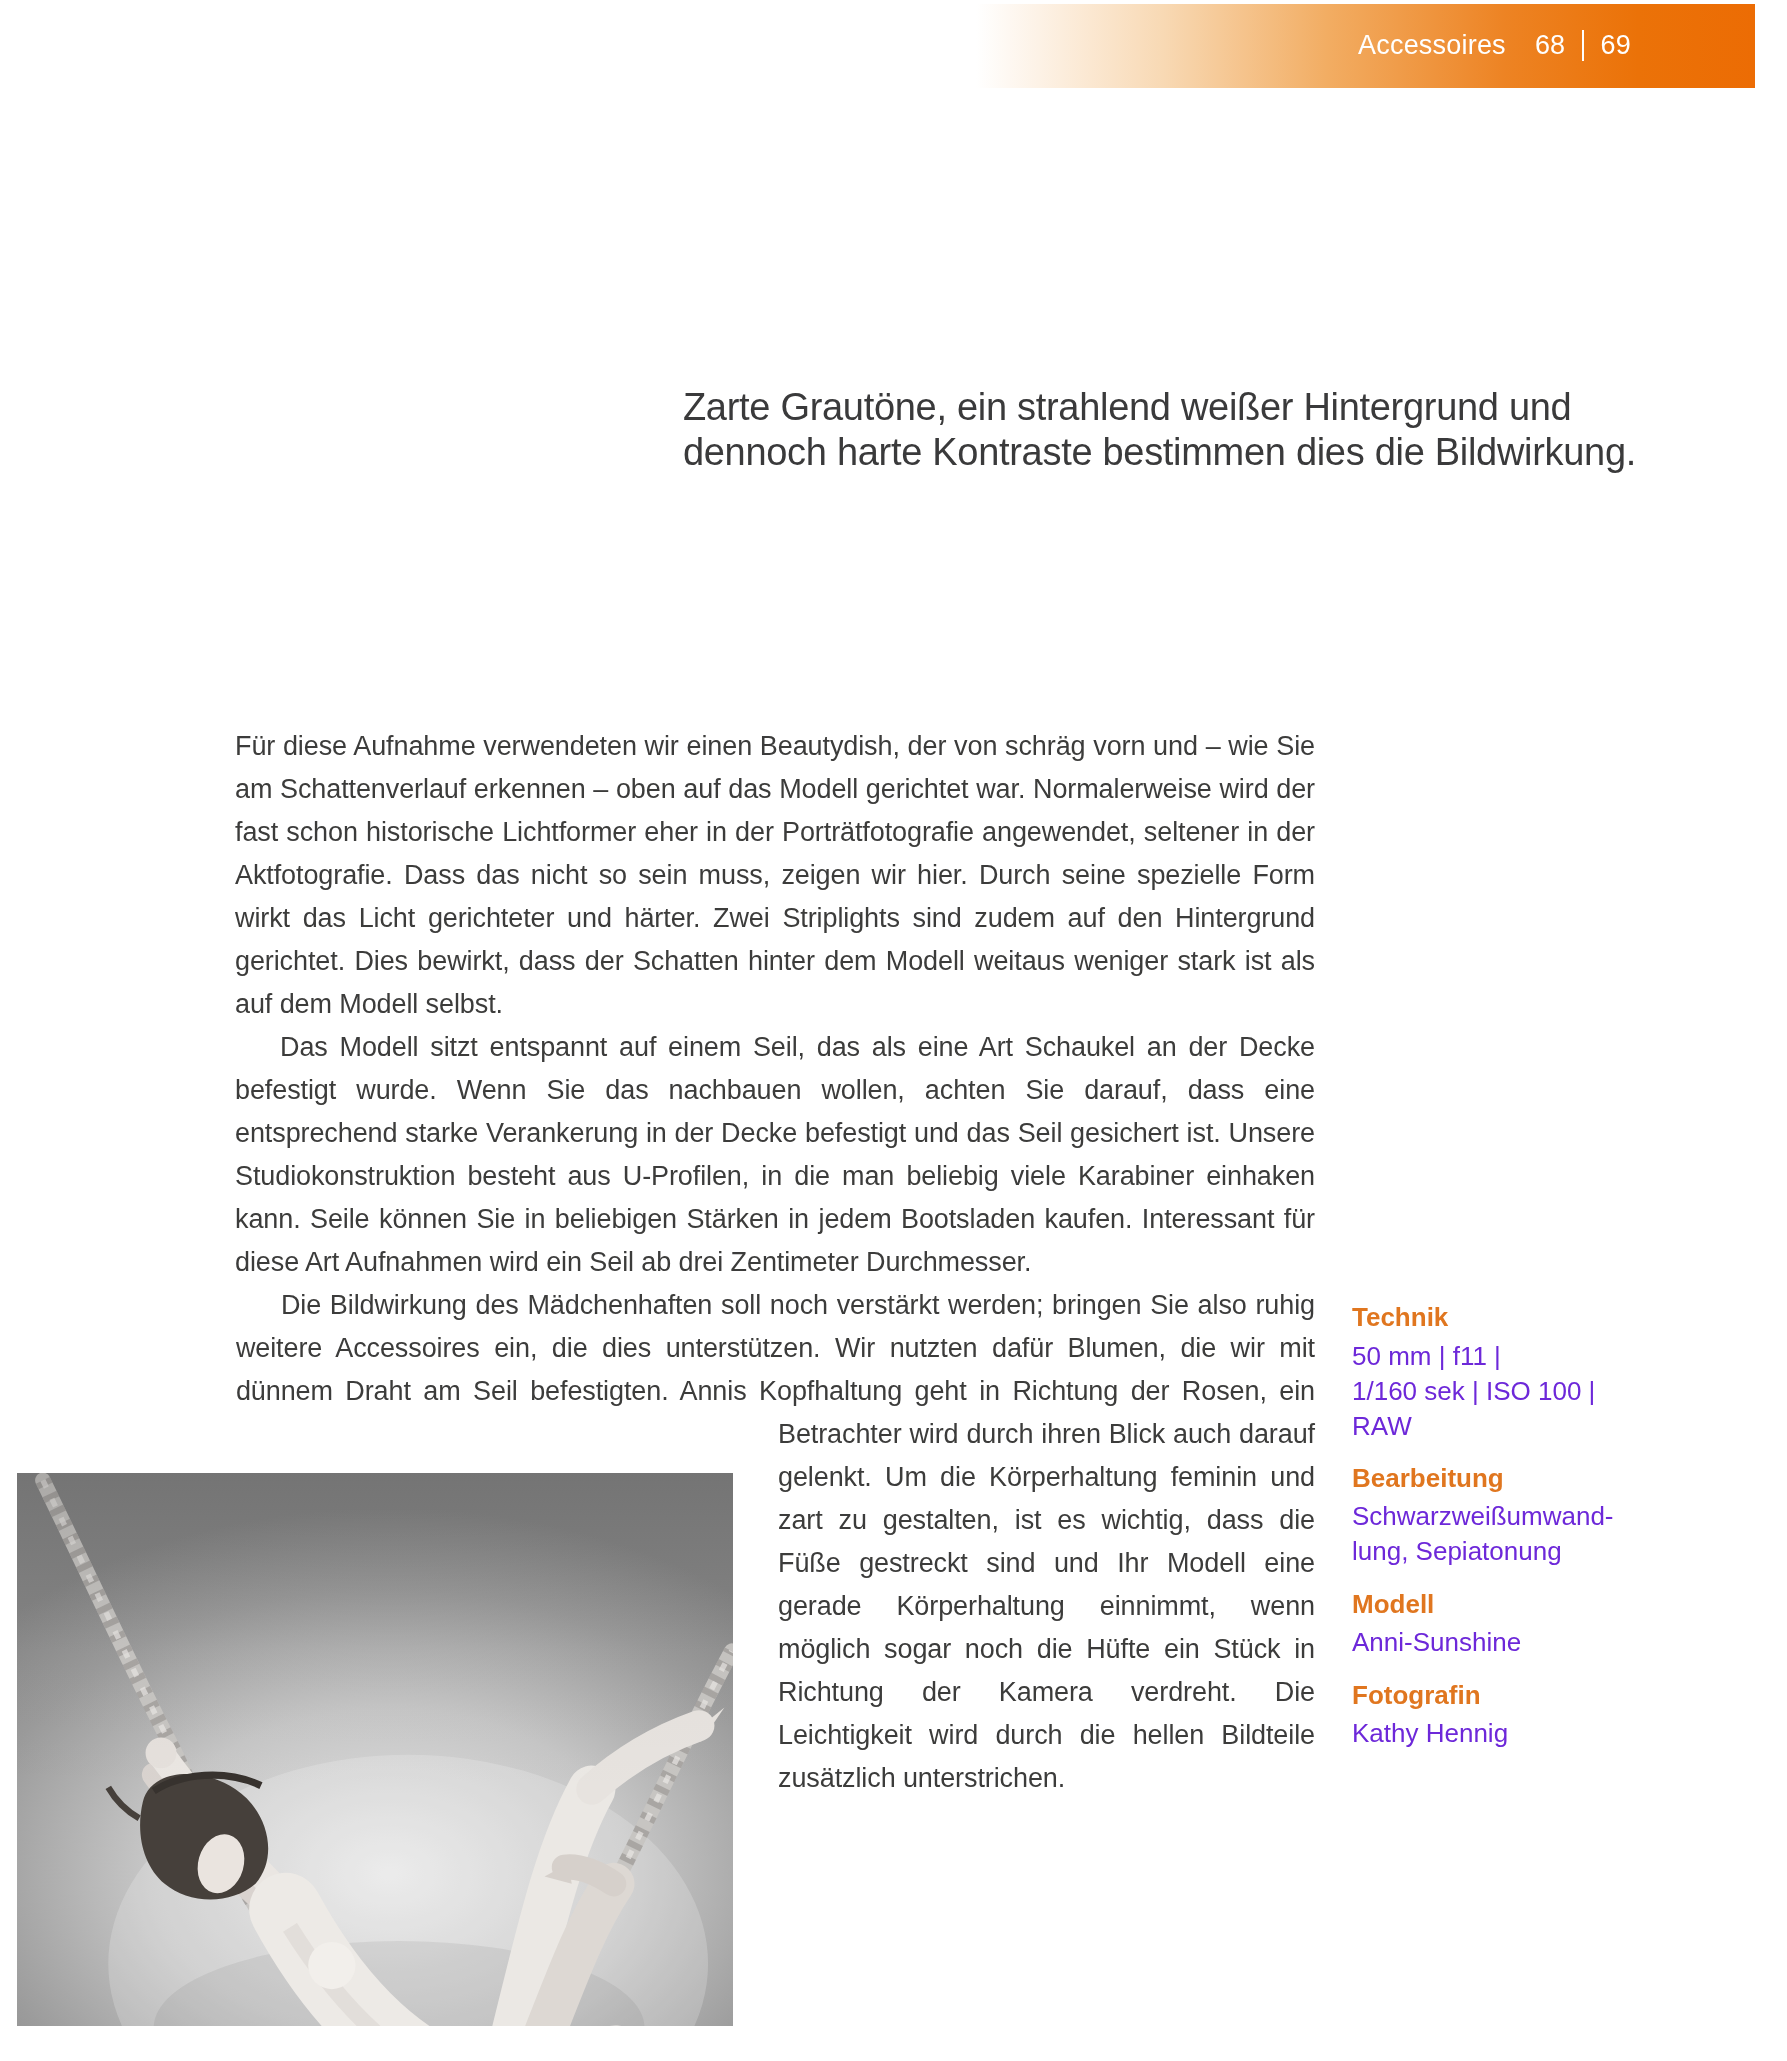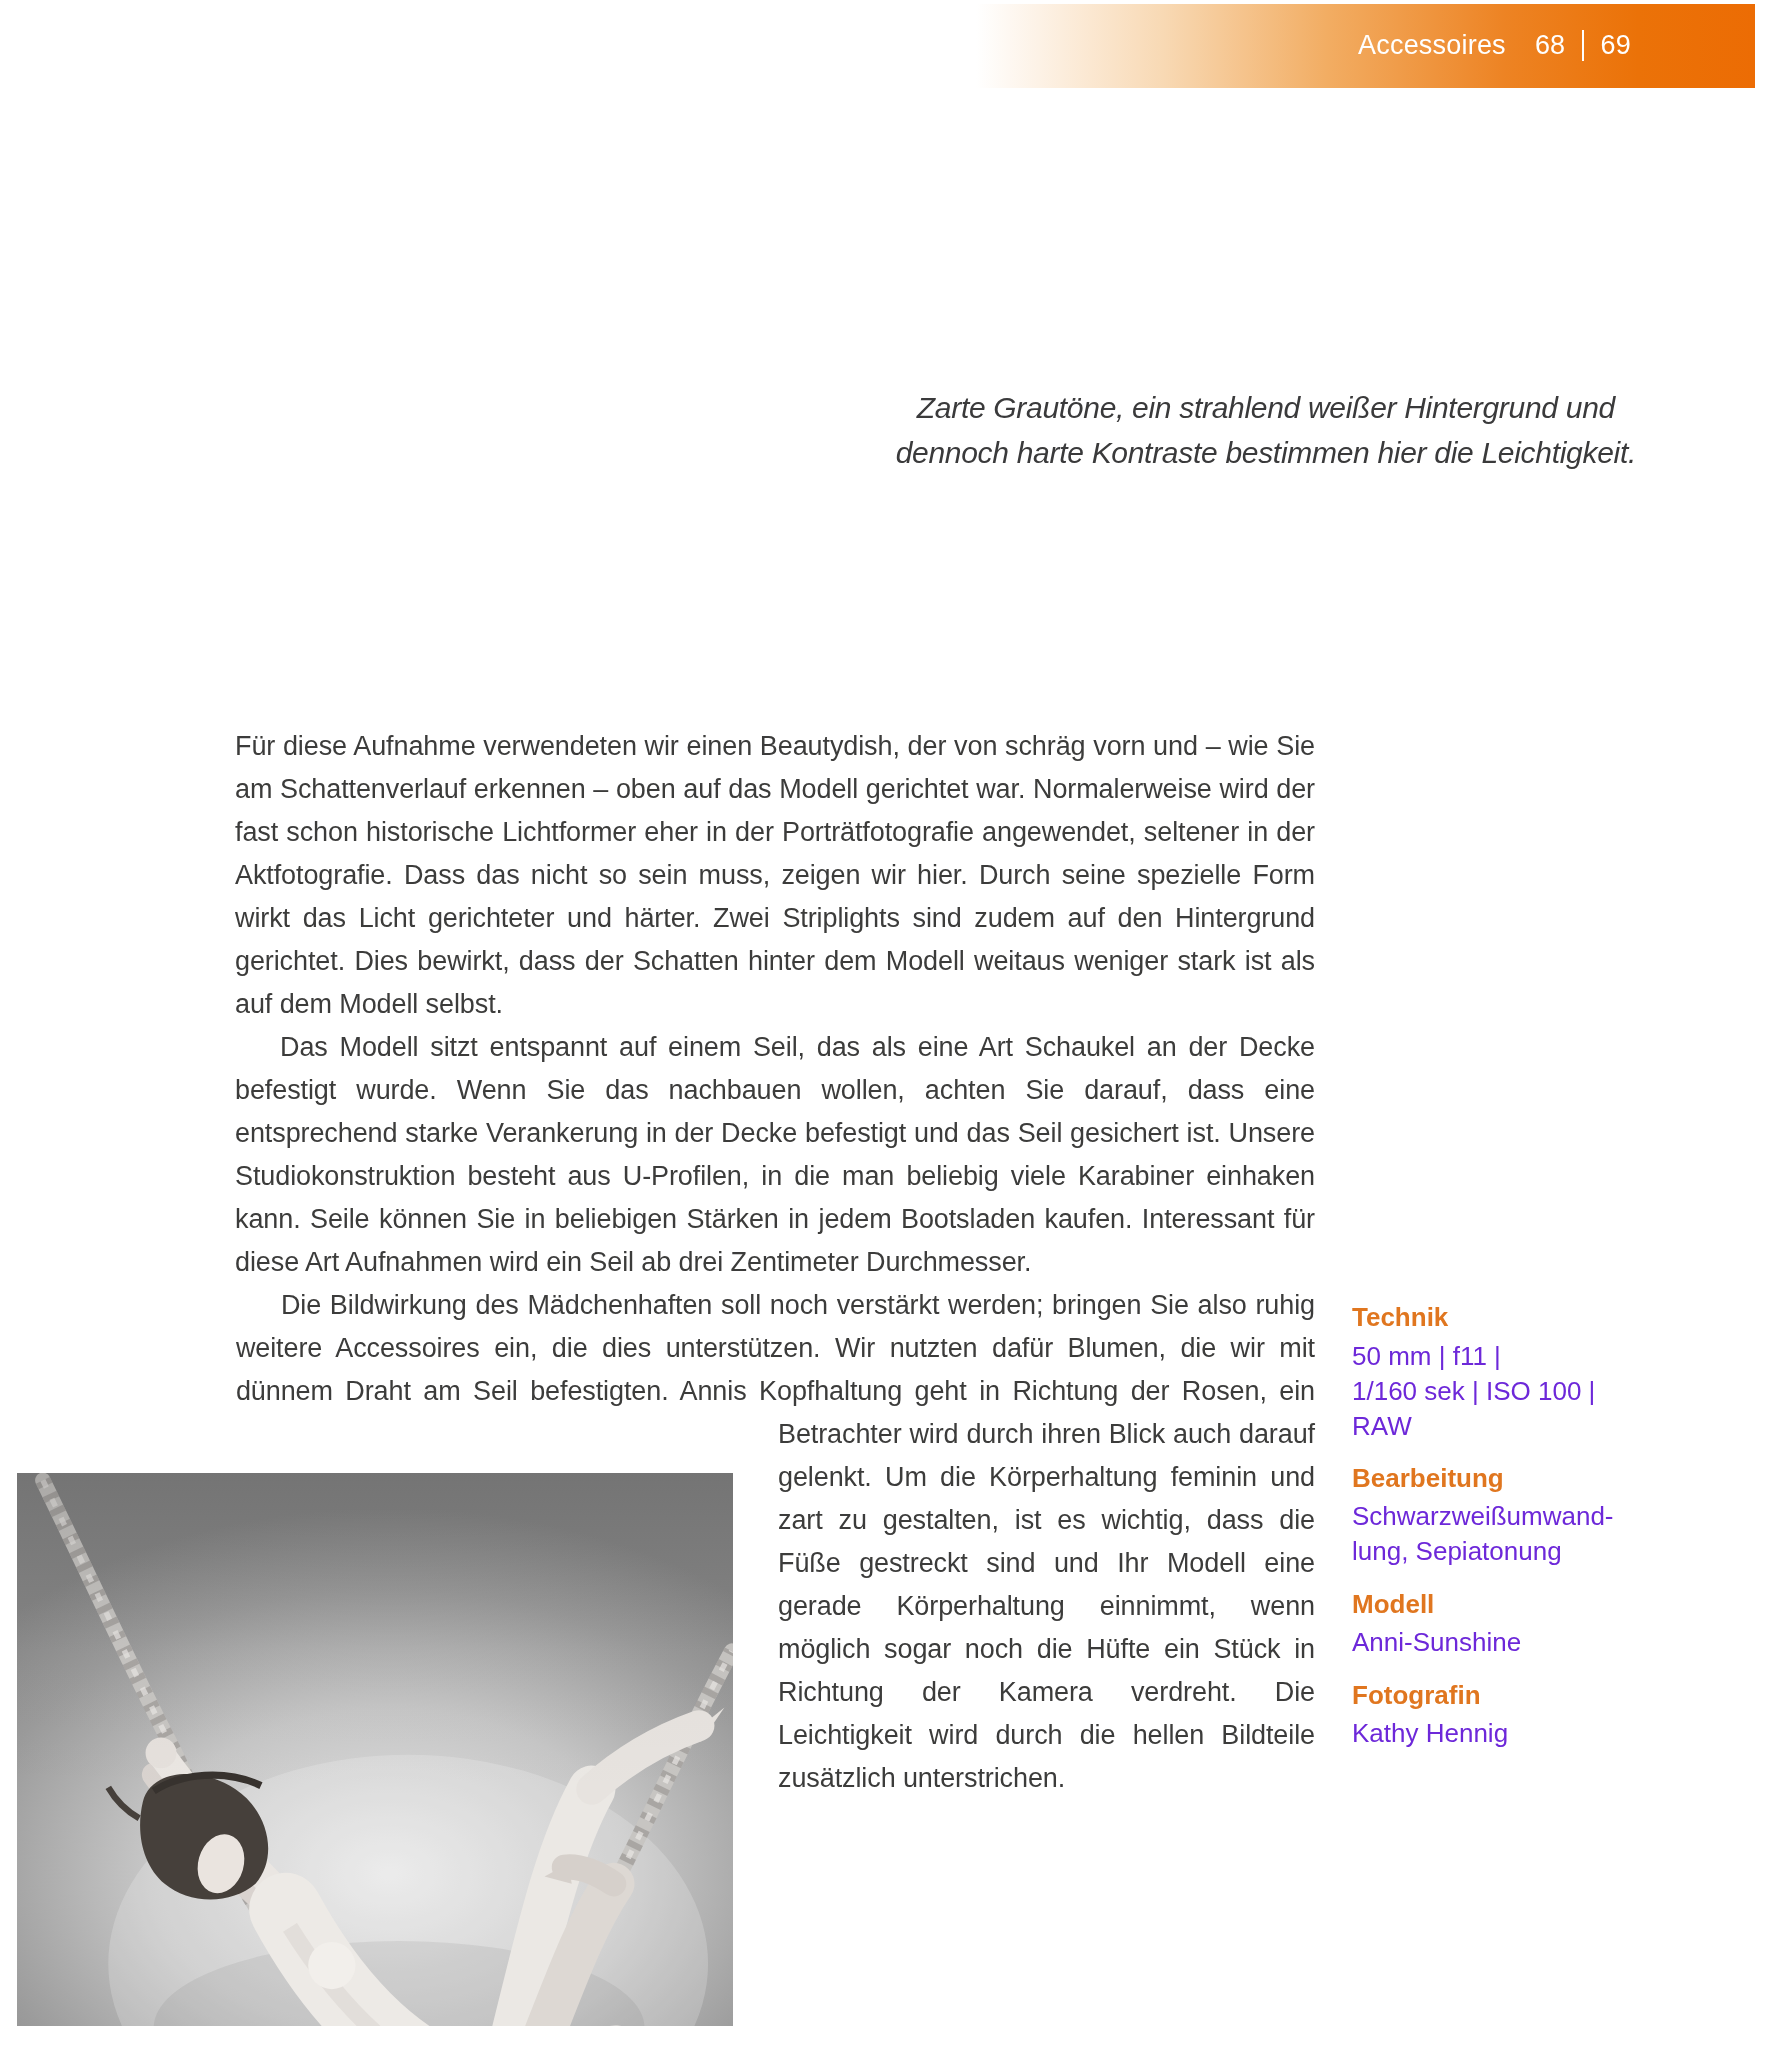--- a/index.html
+++ b/index.html
@@ -10,22 +10,22 @@
   .header-bar{position:absolute;left:976px;top:3.6px;width:779px;height:84px;
       background:linear-gradient(90deg,#ffffff 0%,#fdf2e6 8%,#f8d9b4 24%,#f2ad63 45%,#ed8323 68%,#eb7208 85%,#ec6c04 100%);}
   .header-text{position:absolute;right:124px;top:0;height:84px;display:flex;align-items:center;
       gap:12.7px;color:#ffffff;font-size:27px;letter-spacing:0.2px;}
   .header-text .section{margin-right:16.4px;}
   .pipe-rule{display:inline-block;width:2.7px;height:31px;background:#ffffff;margin:0 3.6px;}
 
   
   .title{position:absolute;right:155px;top:256px;margin:0;font-size:100px;line-height:102px;
       font-weight:normal;color:#e8731c;letter-spacing:-1.8px;white-space:nowrap;}
-  .subtitle{position:absolute;right:151px;top:385px;text-align:center;font-style:italic;
-      font-size:30px;line-height:45px;color:#3a3a3b;letter-spacing:-0.3px;}
+  .subtitle{position:absolute;right:151px;top:385px;text-align:left;
+      font-size:38px;line-height:45px;color:#3a3a3b;letter-spacing:-0.3px;}
 
   
   .body-col{position:absolute;left:235px;top:725px;width:1080px;
       font-size:27px;line-height:43px;text-align:justify;letter-spacing:-0.1px;color:#3c3c3b;}
   .body-col p{margin:0;}
   .indent{text-indent:45px;}
   .wrap-spacer{float:left;width:0.9px;height:130px;}
   .wrap-block{float:left;clear:left;width:543px;height:655px;}
 
   
@@ -51,21 +51,21 @@
       <span class="section">Accessoires</span>
       <span>68</span>
       <span class="pipe-rule"></span>
       <span>69</span>
     </div>
   </div>
 
 
   <div class="subtitle">
     <div>Zarte Grautöne, ein strahlend weißer Hintergrund und</div>
-    <div>dennoch harte Kontraste bestimmen hier die Leichtigkeit.</div>
+    <div>dennoch harte Kontraste bestimmen dies die Bildwirkung.</div>
   </div>
 
   <div class="body-col">
     <p>Für diese Aufnahme verwendeten wir einen Beautydish, der von schräg vorn und – wie Sie am Schattenverlauf erkennen – oben auf das Modell gerichtet war. Nor­malerweise wird der fast schon historische Lichtformer eher in der Porträtfotografie angewendet, seltener in der Aktfotografie. Dass das nicht so sein muss, zeigen wir hier. Durch seine spezielle Form wirkt das Licht gerichteter und härter. Zwei Strip­lights sind zudem auf den Hintergrund gerichtet. Dies bewirkt, dass der Schatten hinter dem Modell weitaus weniger stark ist als auf dem Modell selbst.</p>
     <p class="indent">Das Modell sitzt entspannt auf einem Seil, das als eine Art Schaukel an der Decke befestigt wurde. Wenn Sie das nachbauen wollen, achten Sie darauf, dass eine entsprechend starke Verankerung in der Decke befestigt und das Seil gesichert ist. Unsere Studiokonstruktion besteht aus U-Profilen, in die man beliebig viele Karabiner einhaken kann. Seile können Sie in beliebigen Stärken in jedem Bootsla­den kaufen. Interessant für diese Art Aufnahmen wird ein Seil ab drei Zentimeter Durchmesser.</p>
     <p class="indent"><span class="wrap-spacer"></span><span class="wrap-block"></span><span>Die Bildwirkung des Mädchenhaften soll noch verstärkt werden; bringen Sie also ruhig weitere Accessoires ein, die dies unterstützen. Wir nutzten dafür Blu­men, die wir mit dünnem Draht am Seil befestigten. Annis Kopfhaltung geht in Richtung der Rosen, ein Betrachter wird durch ihren Blick auch darauf gelenkt. Um die Körperhaltung feminin und zart zu gestalten, ist es wichtig, dass die Füße gestreckt sind und Ihr Modell eine gerade Körperhaltung einnimmt, wenn möglich sogar noch die Hüfte ein Stück in Richtung der Kamera verdreht. Die Leichtigkeit wird durch die hellen Bild­teile zusätzlich unterstrichen.</span></p>
   </div>
 
   <aside class="sidebar">
     <div class="sb-block">

